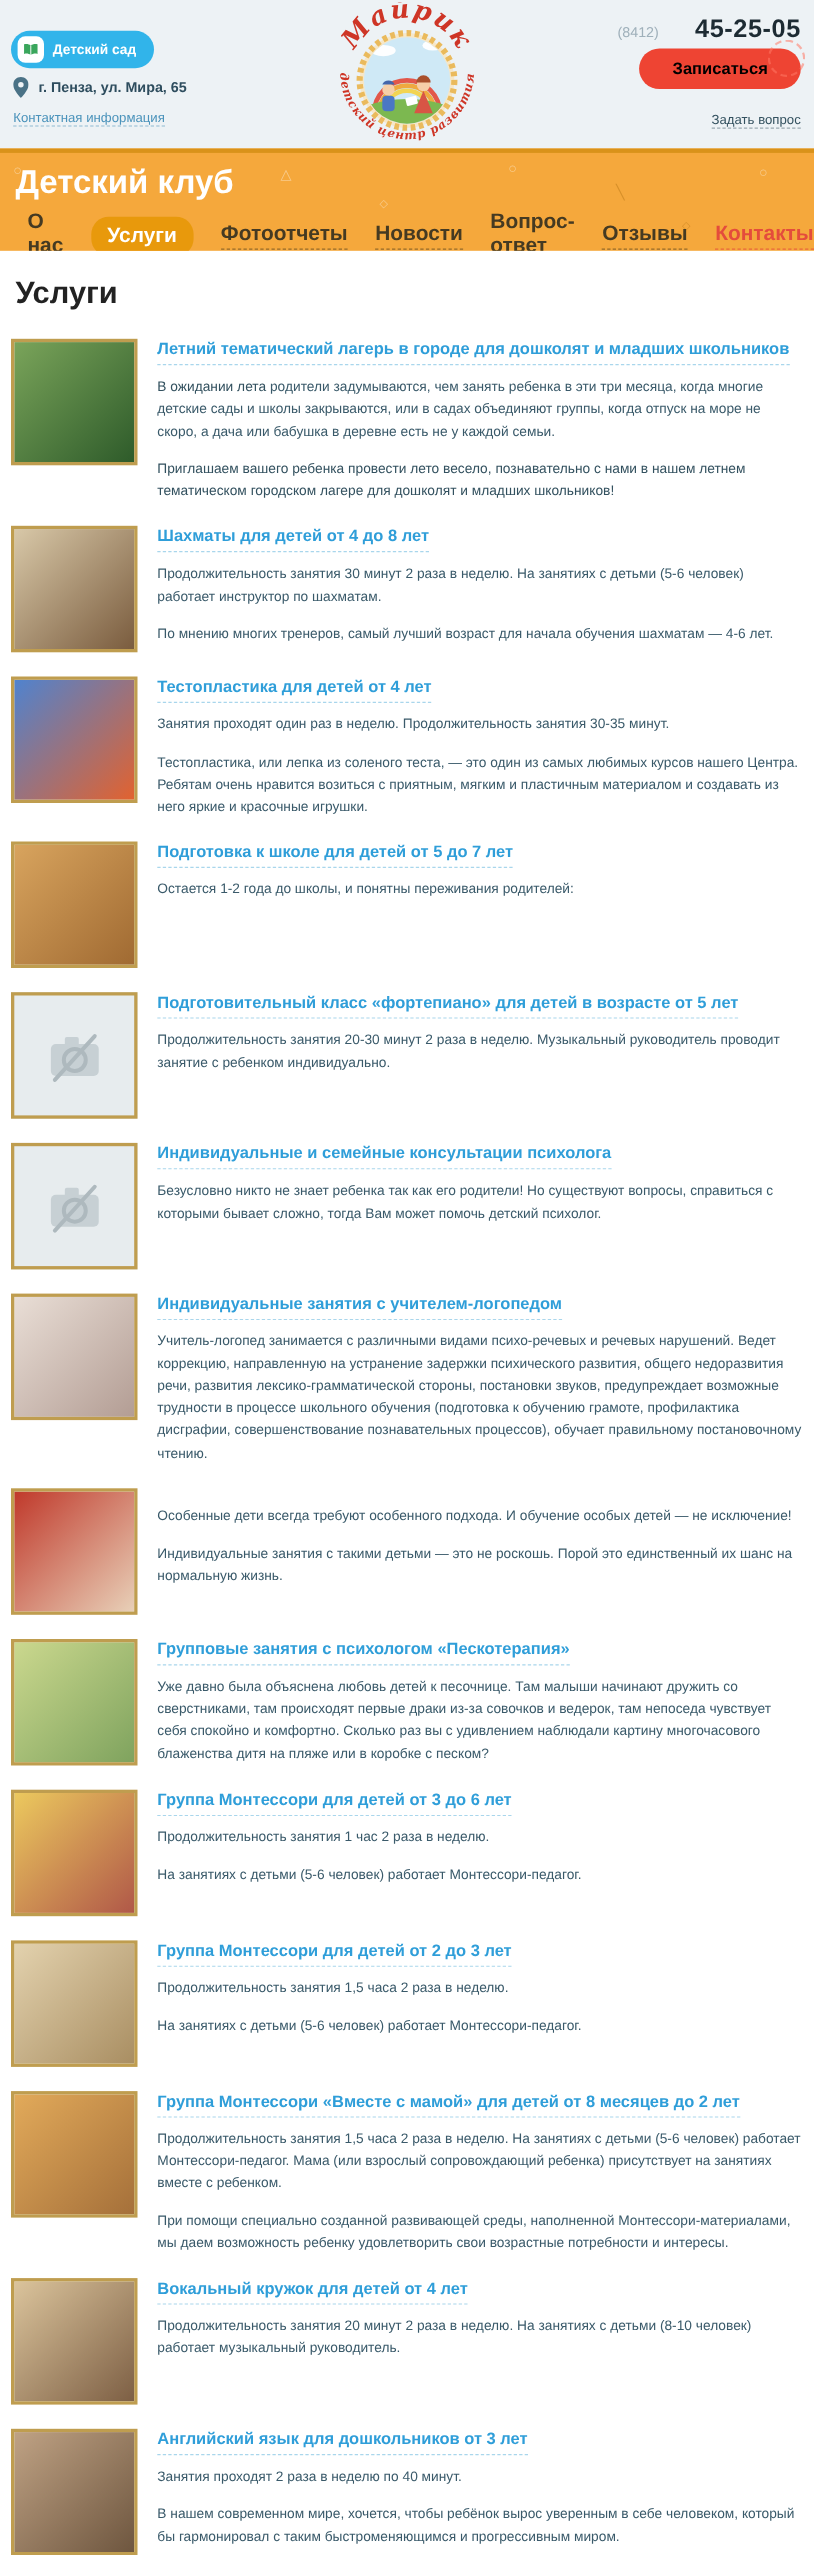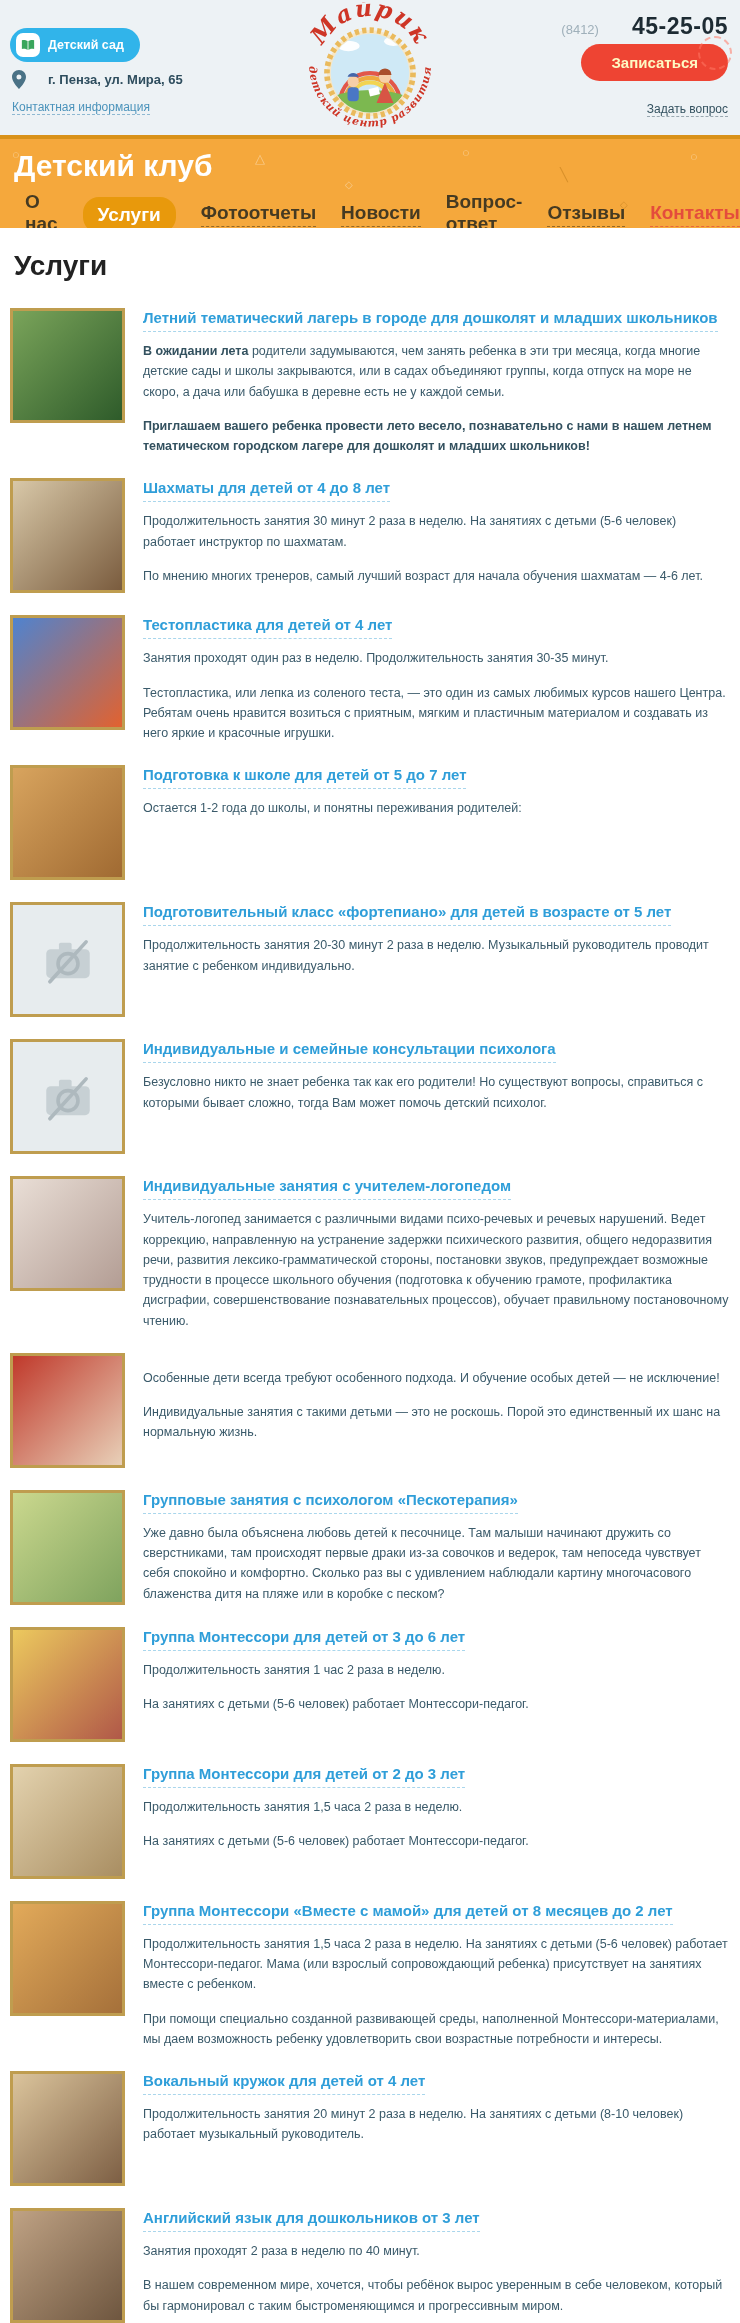--- a/index.html
+++ b/index.html
@@ -23,39 +23,39 @@
     border:none; cursor:pointer;
     border-radius:19px; padding:5px 16px 5px 6px;
     font-family:inherit; font-size:12.5px; font-weight:700;
   }
   .kg-btn .book-wrap {
     width:24px; height:24px; background:#fff; border-radius:7px;
     display:flex; align-items:center; justify-content:center;
   }
   .loc-row {
     position:absolute; left:12px; top:70px;
-    display:flex; align-items:center; gap:22px;
+    display:flex; align-items:center; gap:9px;
     font-size:13px; font-weight:700; color:#2e4d5e;
   }
   .link-dashed {
     color:#4b93bb; font-size:12px; text-decoration:none;
     border-bottom:1px dashed #8fb9d2; cursor:pointer;
   }
   .contact-link { position:absolute; left:12px; top:100px; }
 
   .logo-wrap { position:absolute; left:50%; top:2px; transform:translateX(-50%); cursor:pointer; }
   .logo-title-text { font-family:"DejaVu Serif", serif; font-style:italic; font-weight:700; font-size:25px; fill:#ce3526; letter-spacing:2px; }
   .logo-sub-text   { font-family:"DejaVu Serif", serif; font-style:italic; font-weight:700; font-size:11.5px; fill:#ce3526; letter-spacing:1px; }
 
   .phone-box { position:absolute; right:12px; top:13px; text-align:right; white-space:nowrap; }
   .phone-code { font-size:13px; color:#9fb0ba; margin-right:5px; }
   .phone-num  { font-size:23px; font-weight:800; color:#1d2b33; letter-spacing:0.5px;margin-left:28px; }
   .signup-btn {
     position:absolute; right:12px; top:44px;
-    background:#ee4433; color:#fef9c3; border:none; cursor:pointer;
+    background:#ee4433; color:#000000; border:none; cursor:pointer;
     border-radius:22px; padding:10px 30px;
     font-family:inherit; font-size:15px; font-weight:800;
     overflow:visible;
   }
   .signup-btn .burst {
     position:absolute; right:-4px; top:-8px;
     width:34px; height:34px; border-radius:50%;
     border:2px dashed rgba(255,120,100,0.55);
   }
   .ask-link { position:absolute; right:12px; top:102px; color:#33515f; border-bottom-color:#9aa9b1; }
@@ -97,21 +97,21 @@
     display:flex; align-items:center; justify-content:center;
   }
   .photo.empty { background:#e7ecee; cursor:default; }
   .svc-body { flex:1; padding-top:1px; }
   .svc-title {
     display:inline; font-size:15px; font-weight:700; color:#2f9ed9;
     text-decoration:none; cursor:pointer;
     border-bottom:1px dashed #a9d6ec; padding-bottom:5px;text-align:center;
   }
   .svc-body p { font-size:12.5px; line-height:1.62; color:#3a5a6a; margin:14px 0 0; }
-  .svc-body p.bold, .svc-body b { font-weight:700; color:#33515f; }
+  .svc-body p.bold, .svc-body b { font-weight:400; color:#33515f; }
 </style>
 </head>
 <body>
 
 <header class="site-header">
   <button class="kg-btn">
     <span class="book-wrap">
       <svg width="14" height="13" viewBox="0 0 16 14">
           <path d="M1 1 C4 0 6 1 8 2 C10 1 12 0 15 1 L15 11 C12 10 10 11 8 12 C6 11 4 10 1 11 Z" fill="#3aa65c"></path>
           <line x1="8" y1="2" x2="8" y2="12" stroke="#fff" stroke-width="1"></line>

